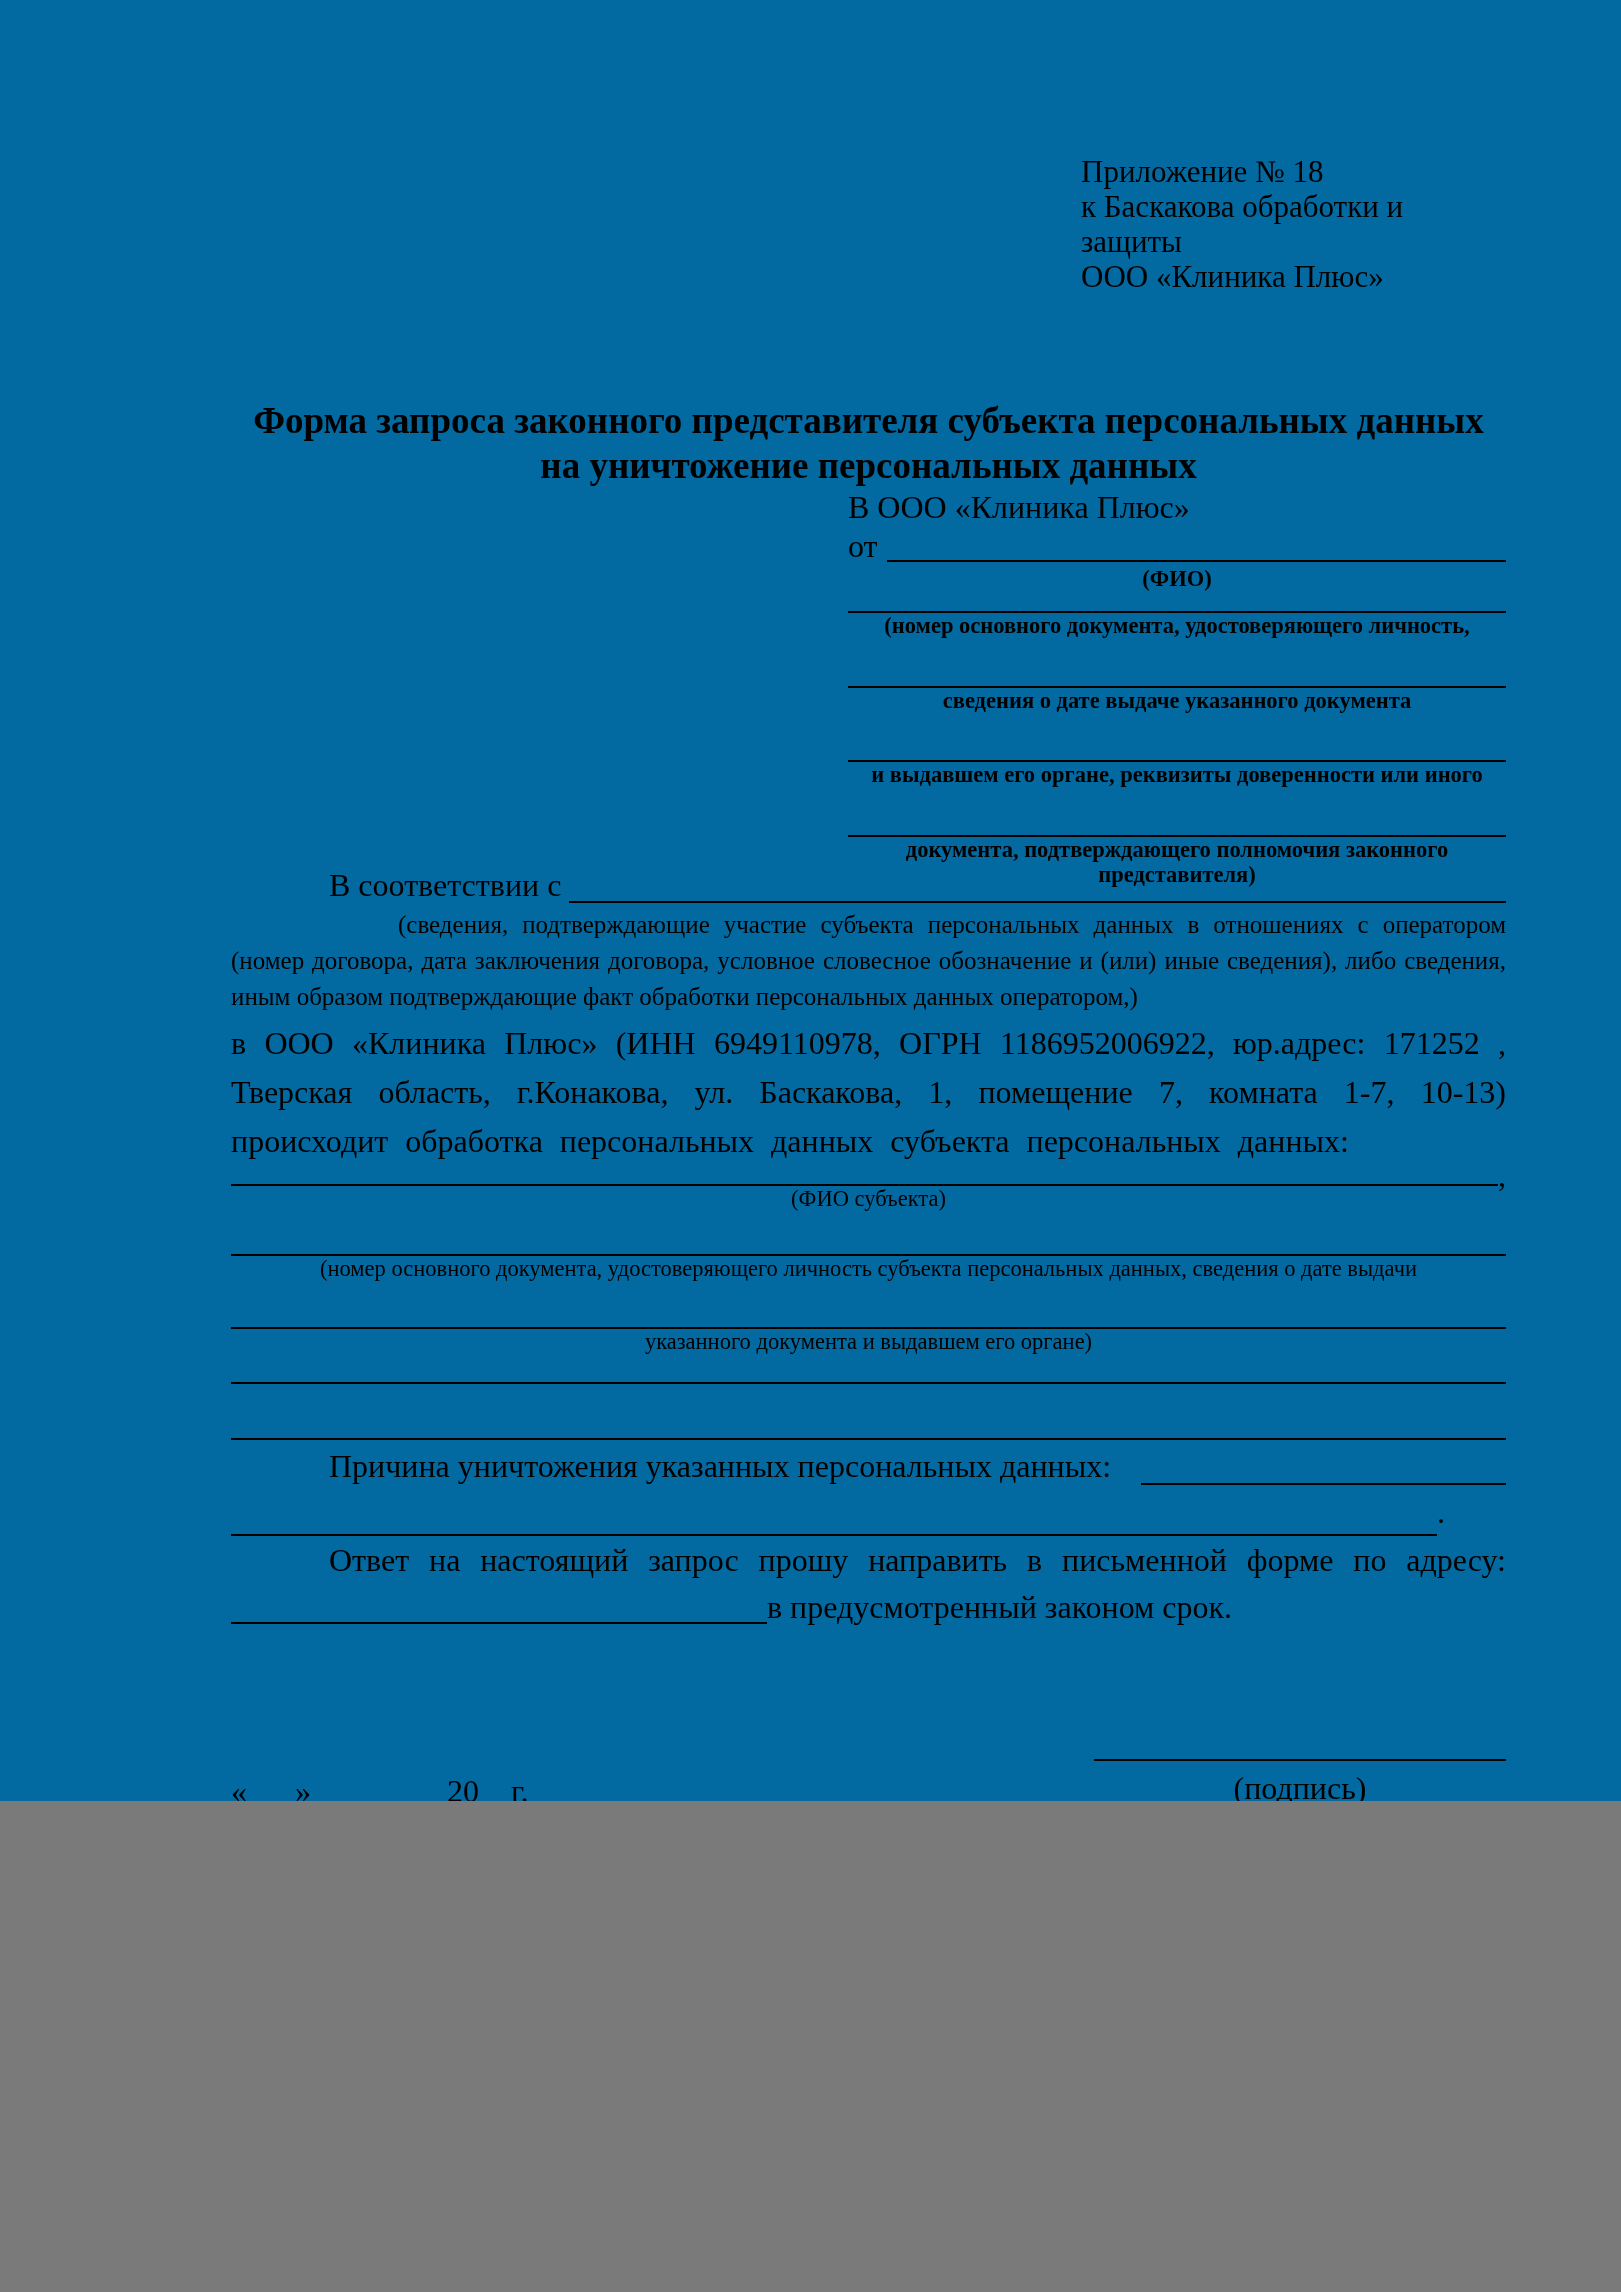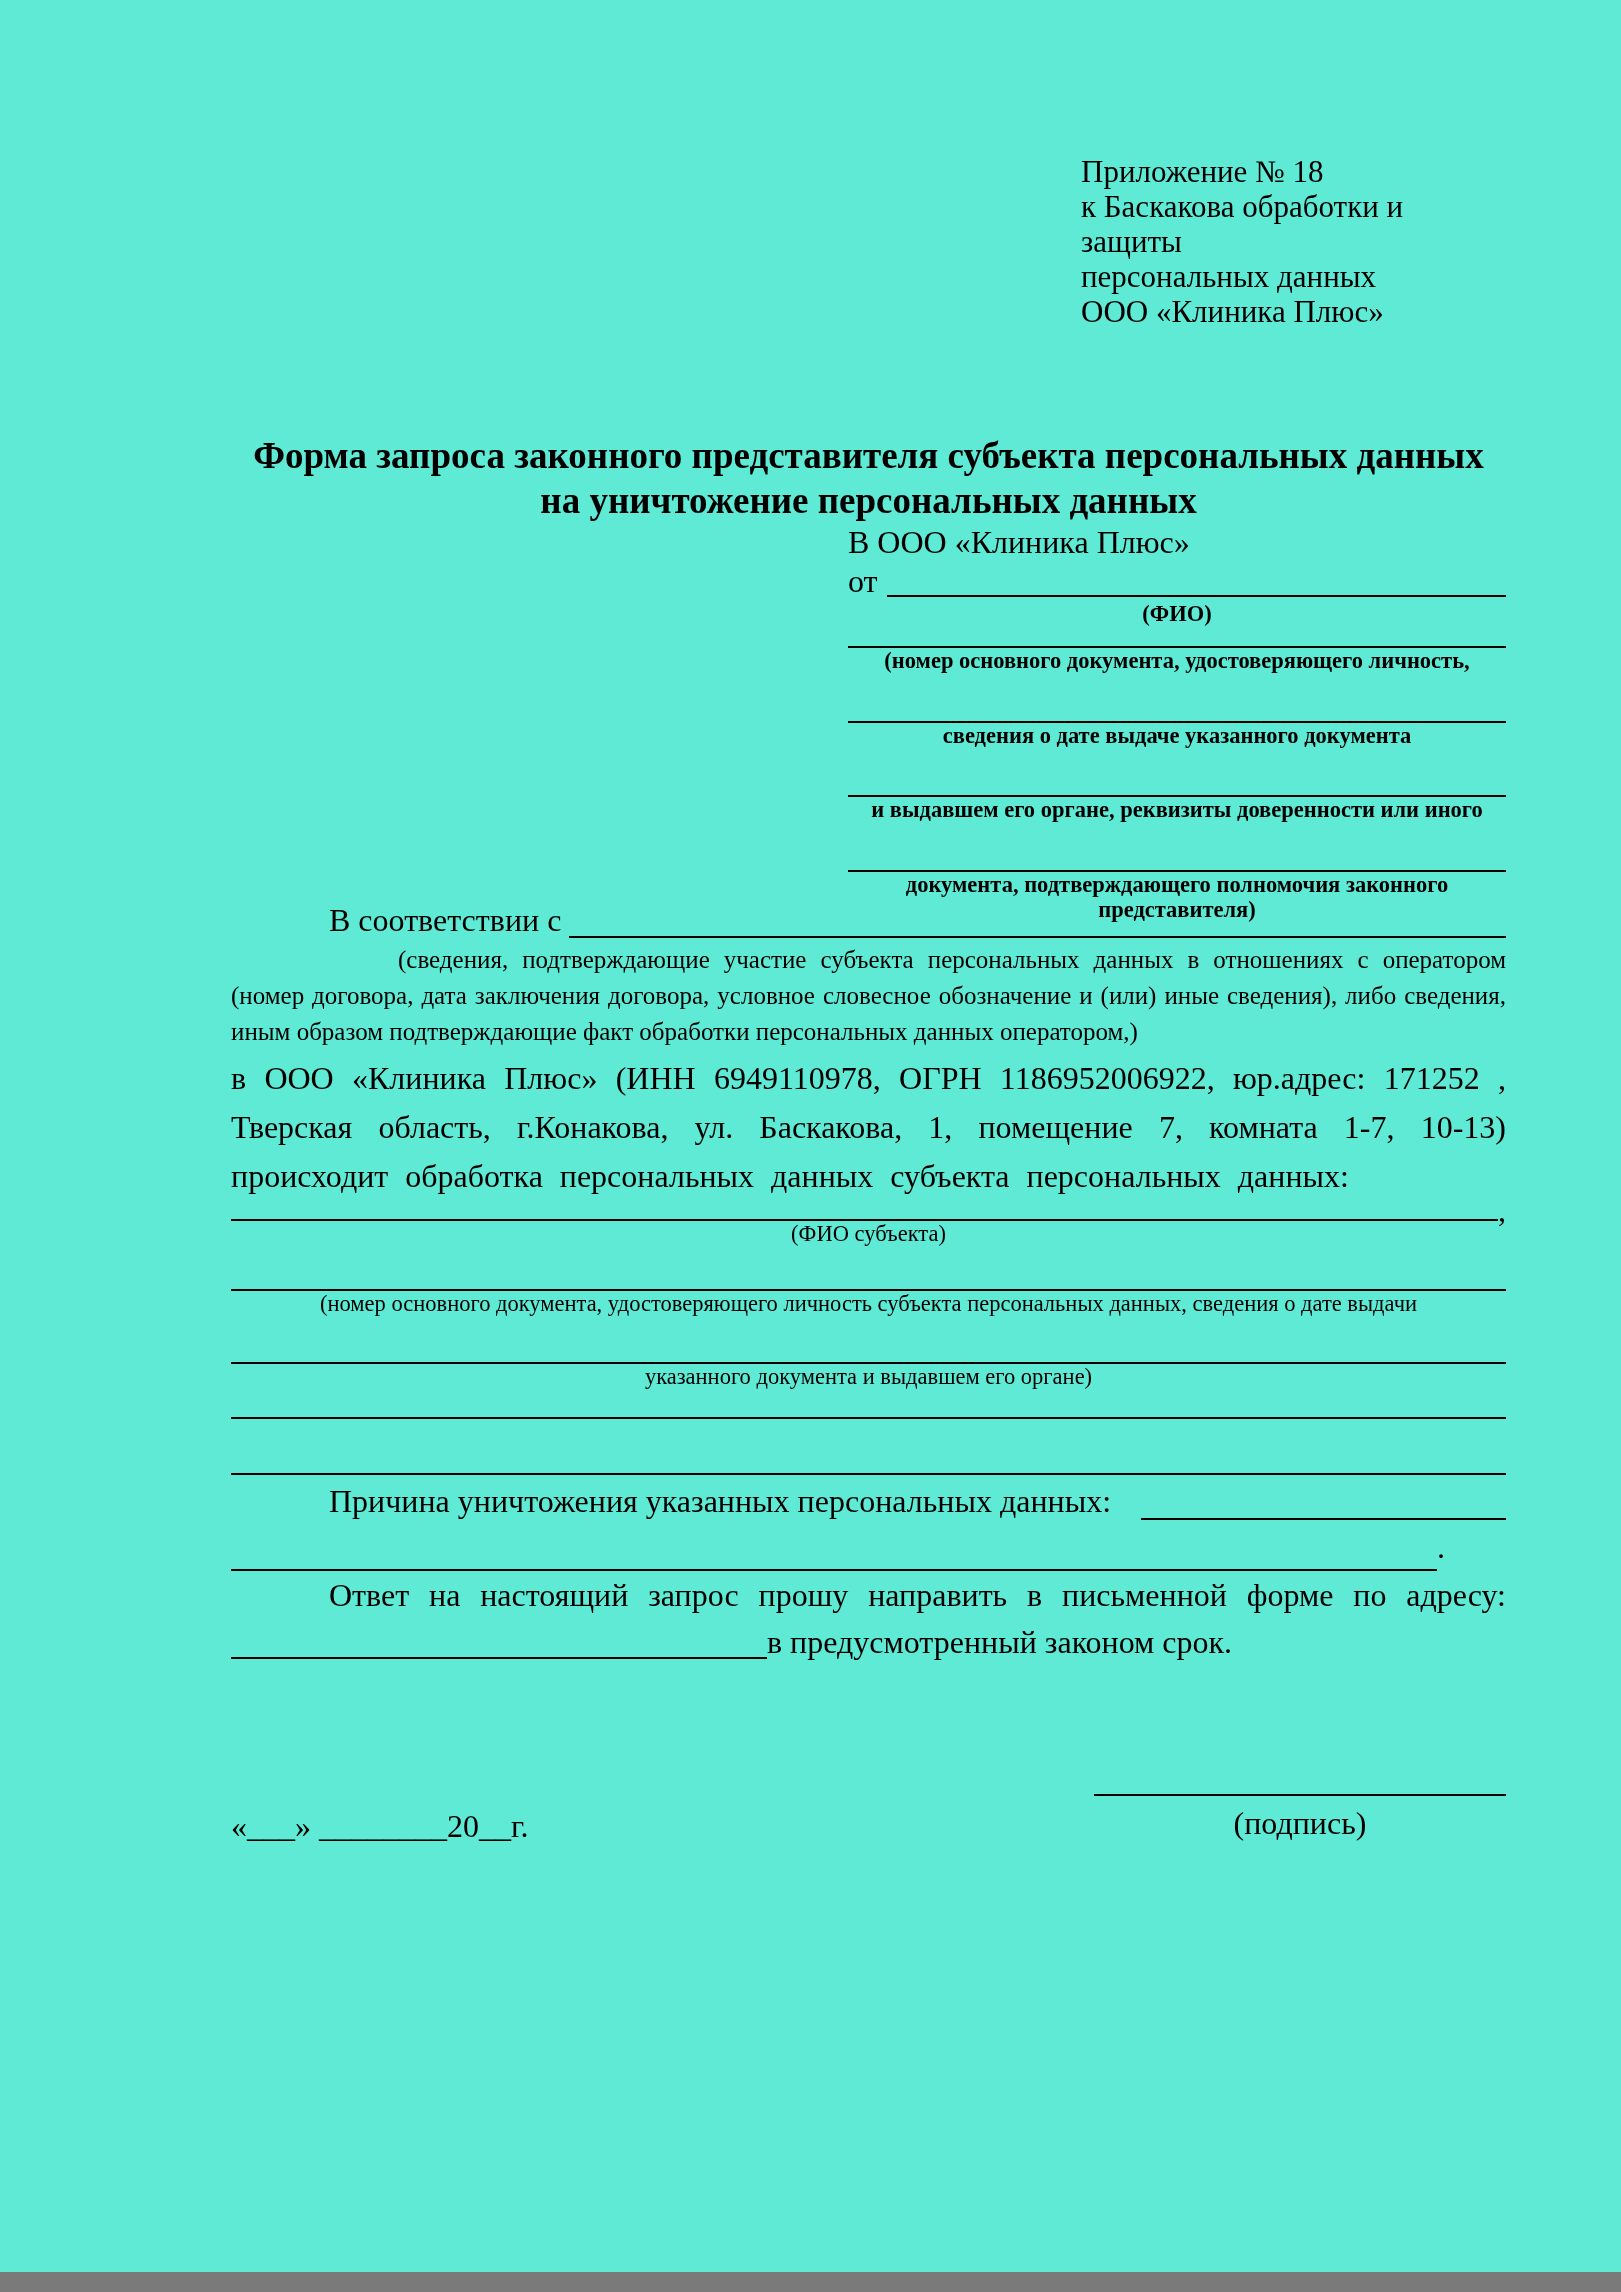--- a/index.html
+++ b/index.html
@@ -1,20 +1,20 @@
 <!DOCTYPE html>
 <html lang="ru"><head>
 <meta charset="utf-8">
 <style>
   html,body{margin:0;padding:0;background:#7a7a7a;}
   .page{
     position:relative;
-    width:1621px;height:2272px;
+    width:1621px;height:1801px;
     margin:0 auto;
-    background:#5eead4;
+    background:#0369a1;
     color:#000;
     font-family:"Liberation Serif","DejaVu Serif",serif;
     box-sizing:border-box;
     padding:154px 115px 0 231px;
     overflow:hidden;
   }
   .content{width:1275px;}
 
   
   .hdr{margin-left:850px;font-size:31px;line-height:35px;}
@@ -63,21 +63,20 @@
 </style>
 </head>
 <body>
 
 <div class="page">
   <div class="content">
 
     <div class="hdr">
       <div>Приложение № 18</div>
       <div>к Баскакова обработки и защиты</div>
-      <div>персональных данных</div>
       <div>ООО «Клиника Плюс»</div>
     </div>
 
     <div class="title">
       <div>Форма запроса законного представителя субъекта персональных данных</div>
       <div>на уничтожение персональных данных</div>
     </div>
 
     <div class="sender">
       <div class="sender-to">В ООО «Клиника Плюс»</div>

